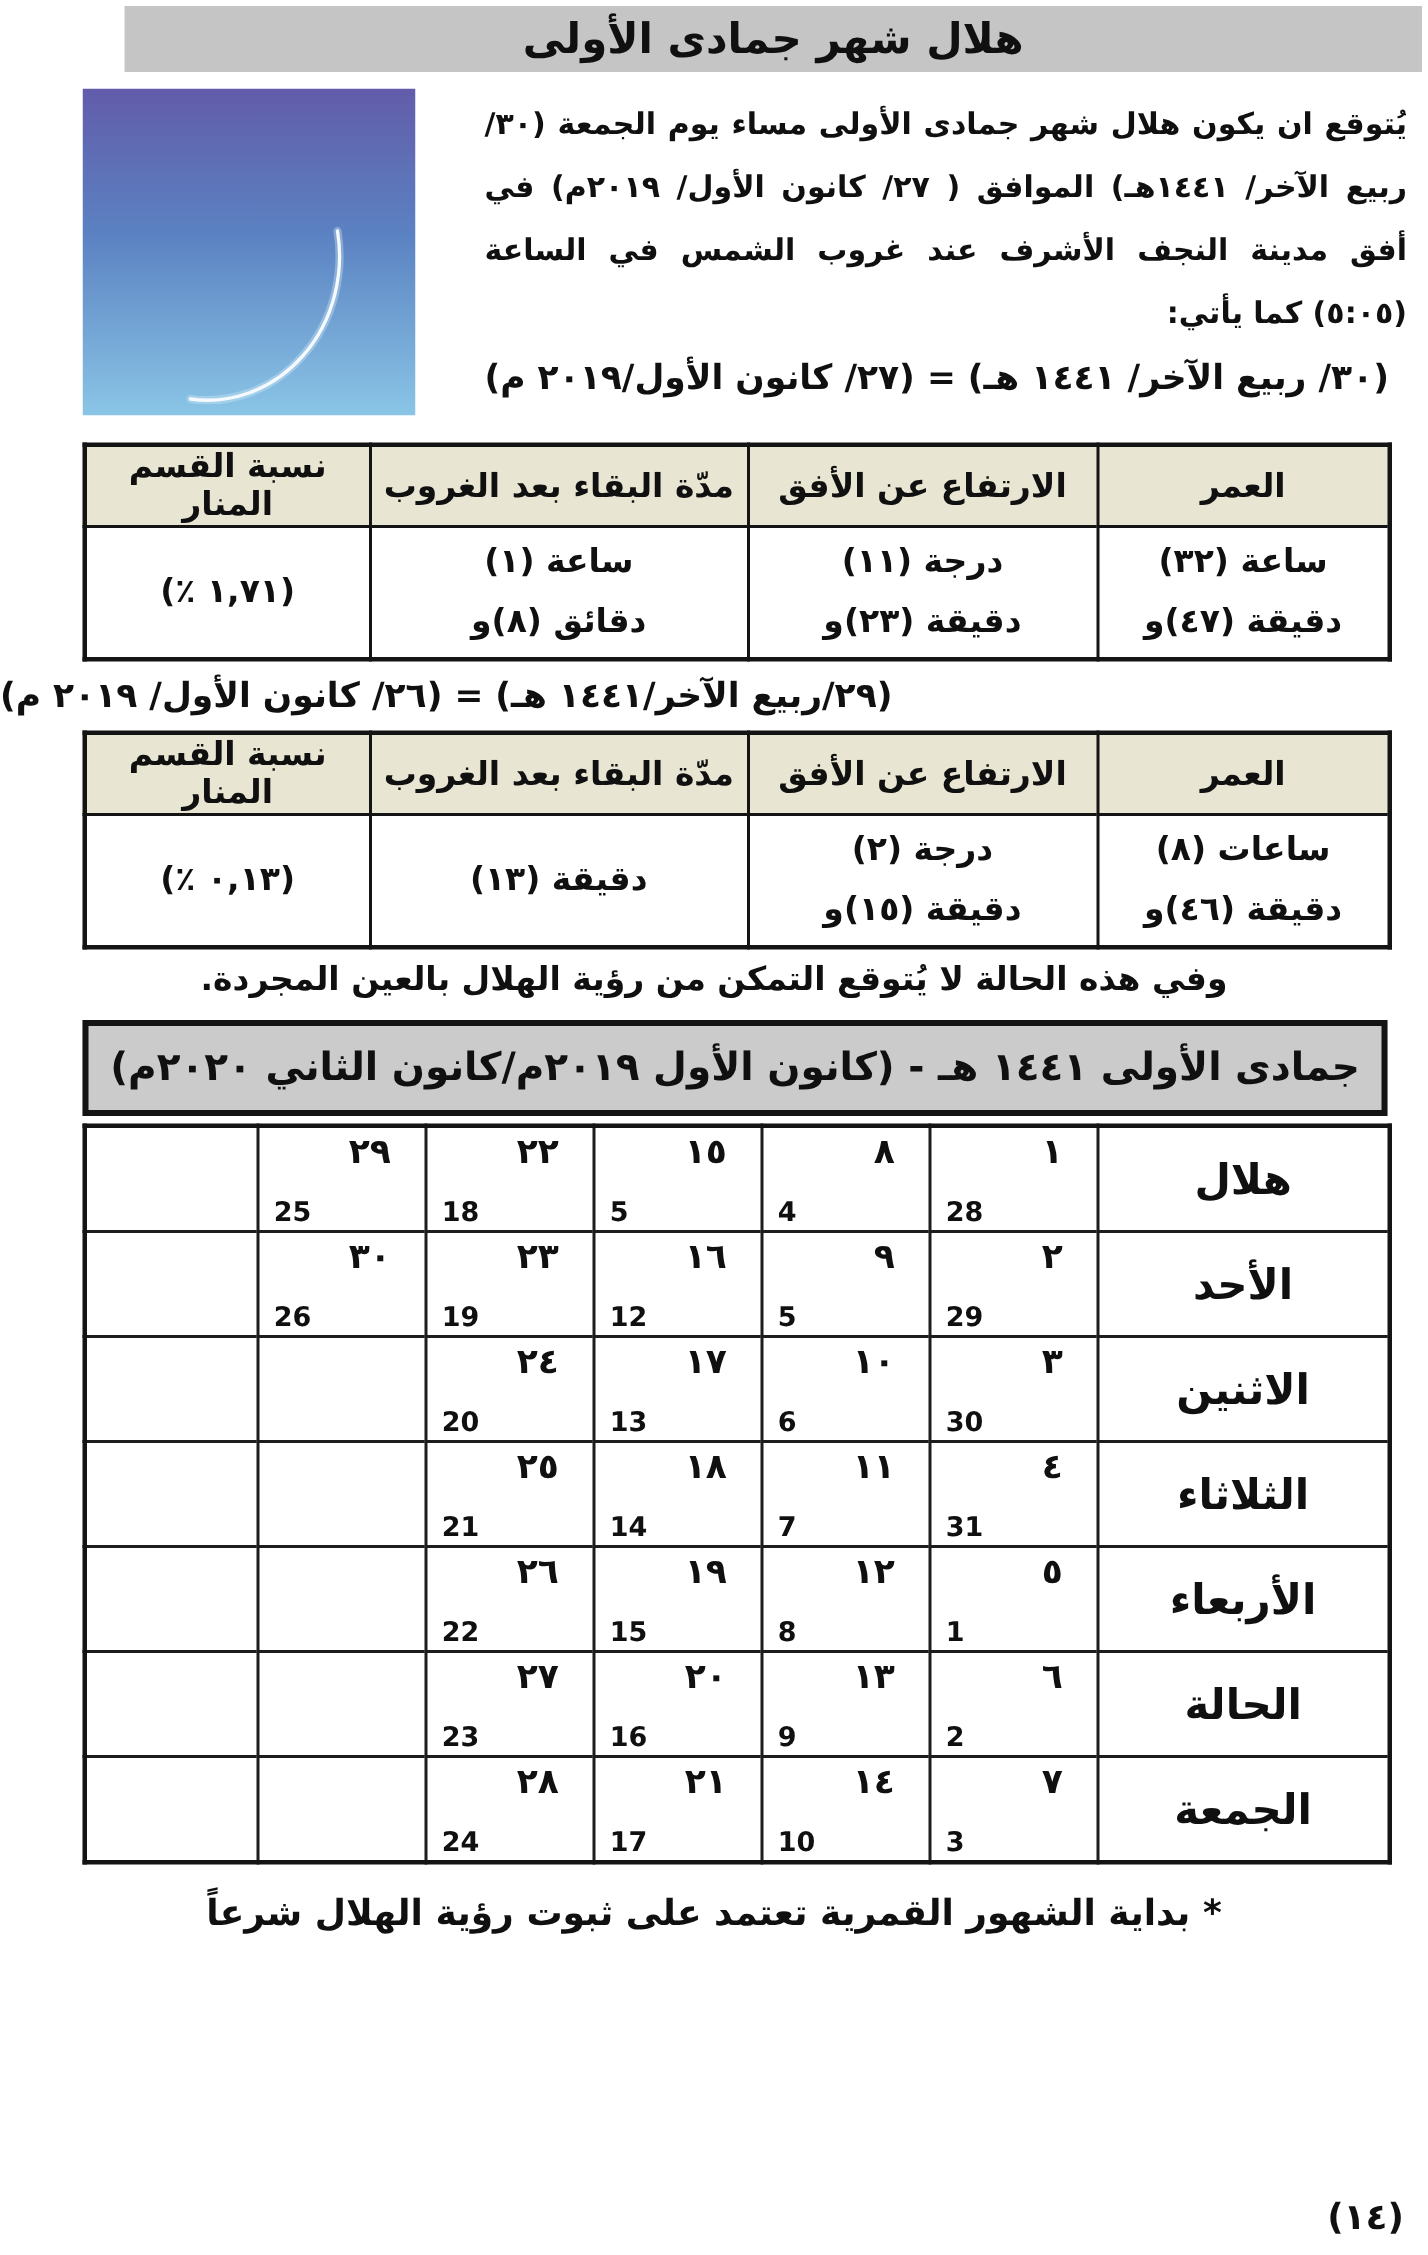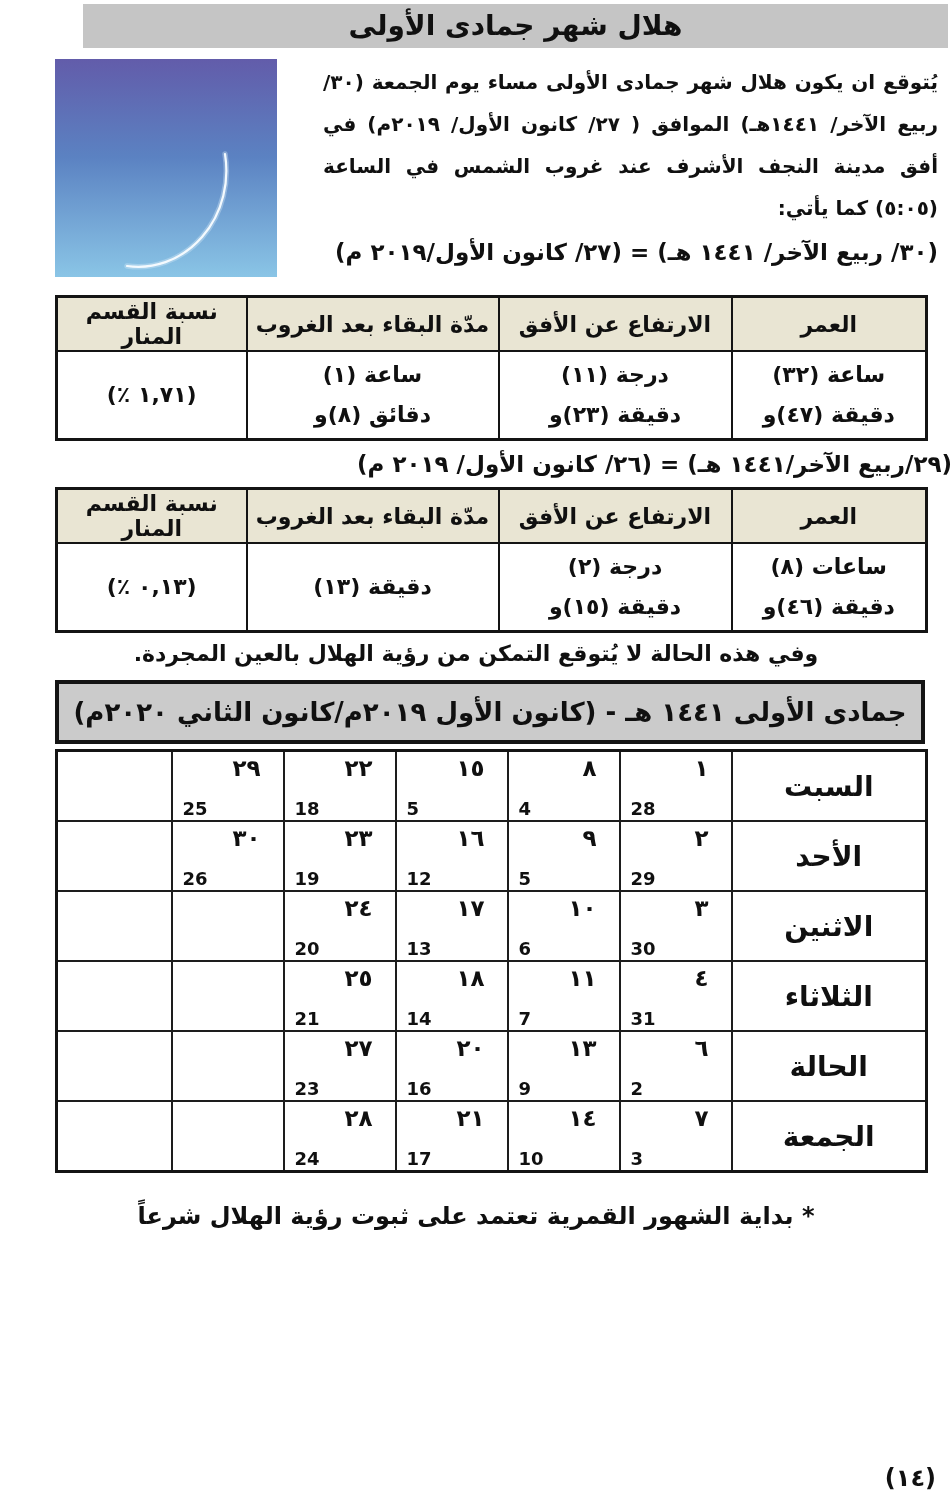--- a/index.html
+++ b/index.html
@@ -24,21 +24,21 @@
   .intro-wrap{display:flex;margin-top:11px;height:226px;gap:36px;}
   .moon-figure{flex:none;margin-left:55px;width:222px;height:218px;}
   .intro-col{flex:1;direction:rtl;margin:0 14px 0 10px;}
   .intro-text{
     margin:2px 0 0 0;
     font-size:20px;line-height:42px;
     text-align:justify;
   }
   .equation{
     direction:rtl;
-    text-align:right;
+    text-align:left;
     font-size:23px;
     margin:10px 0 0 0;
   }
   
   .stat-table{
     width:870px;table-layout:fixed;border-collapse:collapse;
     margin:10px 27px 0 55px;
     direction:rtl;text-align:center;
     border:3px solid #141414;
   }
@@ -103,21 +103,21 @@
     padding:3px 22px 0 0;
     font-size:23px;letter-spacing:7px;
   }
   .greg{
     position:absolute;left:10px;bottom:1px;
     direction:ltr;font-size:18px;margin-top:12px;
   }
   
   .footnote{
     direction:rtl;text-align:center;
-    font-size:24px;margin:29px 0 0 0;
+    font-size:24px;margin:18px 0 0 0;
   }
   .page-num{
     position:absolute;top:1464px;right:16px;
     direction:ltr;font-size:24px;
   }
 </style>
 </head>
 <body>
 
 <div class="page">
@@ -229,21 +229,21 @@
       <col class="c-day">
         <col class="c-date">
         <col class="c-date">
         <col class="c-date">
         <col class="c-date">
         <col class="c-date">
         <col class="c-empty">
     </colgroup>
     <tbody>
         <tr>
-          <td class="day-cell">السبت</td>
+          <td class="day-cell">هلال</td>
           <td class="date-cell">
             <div class="hijri">١</div>
             <div class="greg">28</div>
           </td>
           <td class="date-cell">
             <div class="hijri">٨</div>
             <div class="greg">4</div>
           </td>
           <td class="date-cell">
             <div class="hijri">١٥</div>
@@ -319,20 +319,41 @@
             <div class="greg">14</div>
           </td>
           <td class="date-cell">
             <div class="hijri">٢٥</div>
             <div class="greg">21</div>
           </td>
           <td class="date-cell"></td>
           <td class="date-cell"></td>
         </tr>
         <tr>
+          <td class="day-cell">الأربعاء</td>
+          <td class="date-cell">
+            <div class="hijri">٥</div>
+            <div class="greg">1</div>
+          </td>
+          <td class="date-cell">
+            <div class="hijri">١٢</div>
+            <div class="greg">8</div>
+          </td>
+          <td class="date-cell">
+            <div class="hijri">١٩</div>
+            <div class="greg">15</div>
+          </td>
+          <td class="date-cell">
+            <div class="hijri">٢٦</div>
+            <div class="greg">22</div>
+          </td>
+          <td class="date-cell"></td>
+          <td class="date-cell"></td>
+        </tr>
+        <tr>
           <td class="day-cell">الحالة</td>
           <td class="date-cell">
             <div class="hijri">٦</div>
             <div class="greg">2</div>
           </td>
           <td class="date-cell">
             <div class="hijri">١٣</div>
             <div class="greg">9</div>
           </td>
           <td class="date-cell">

